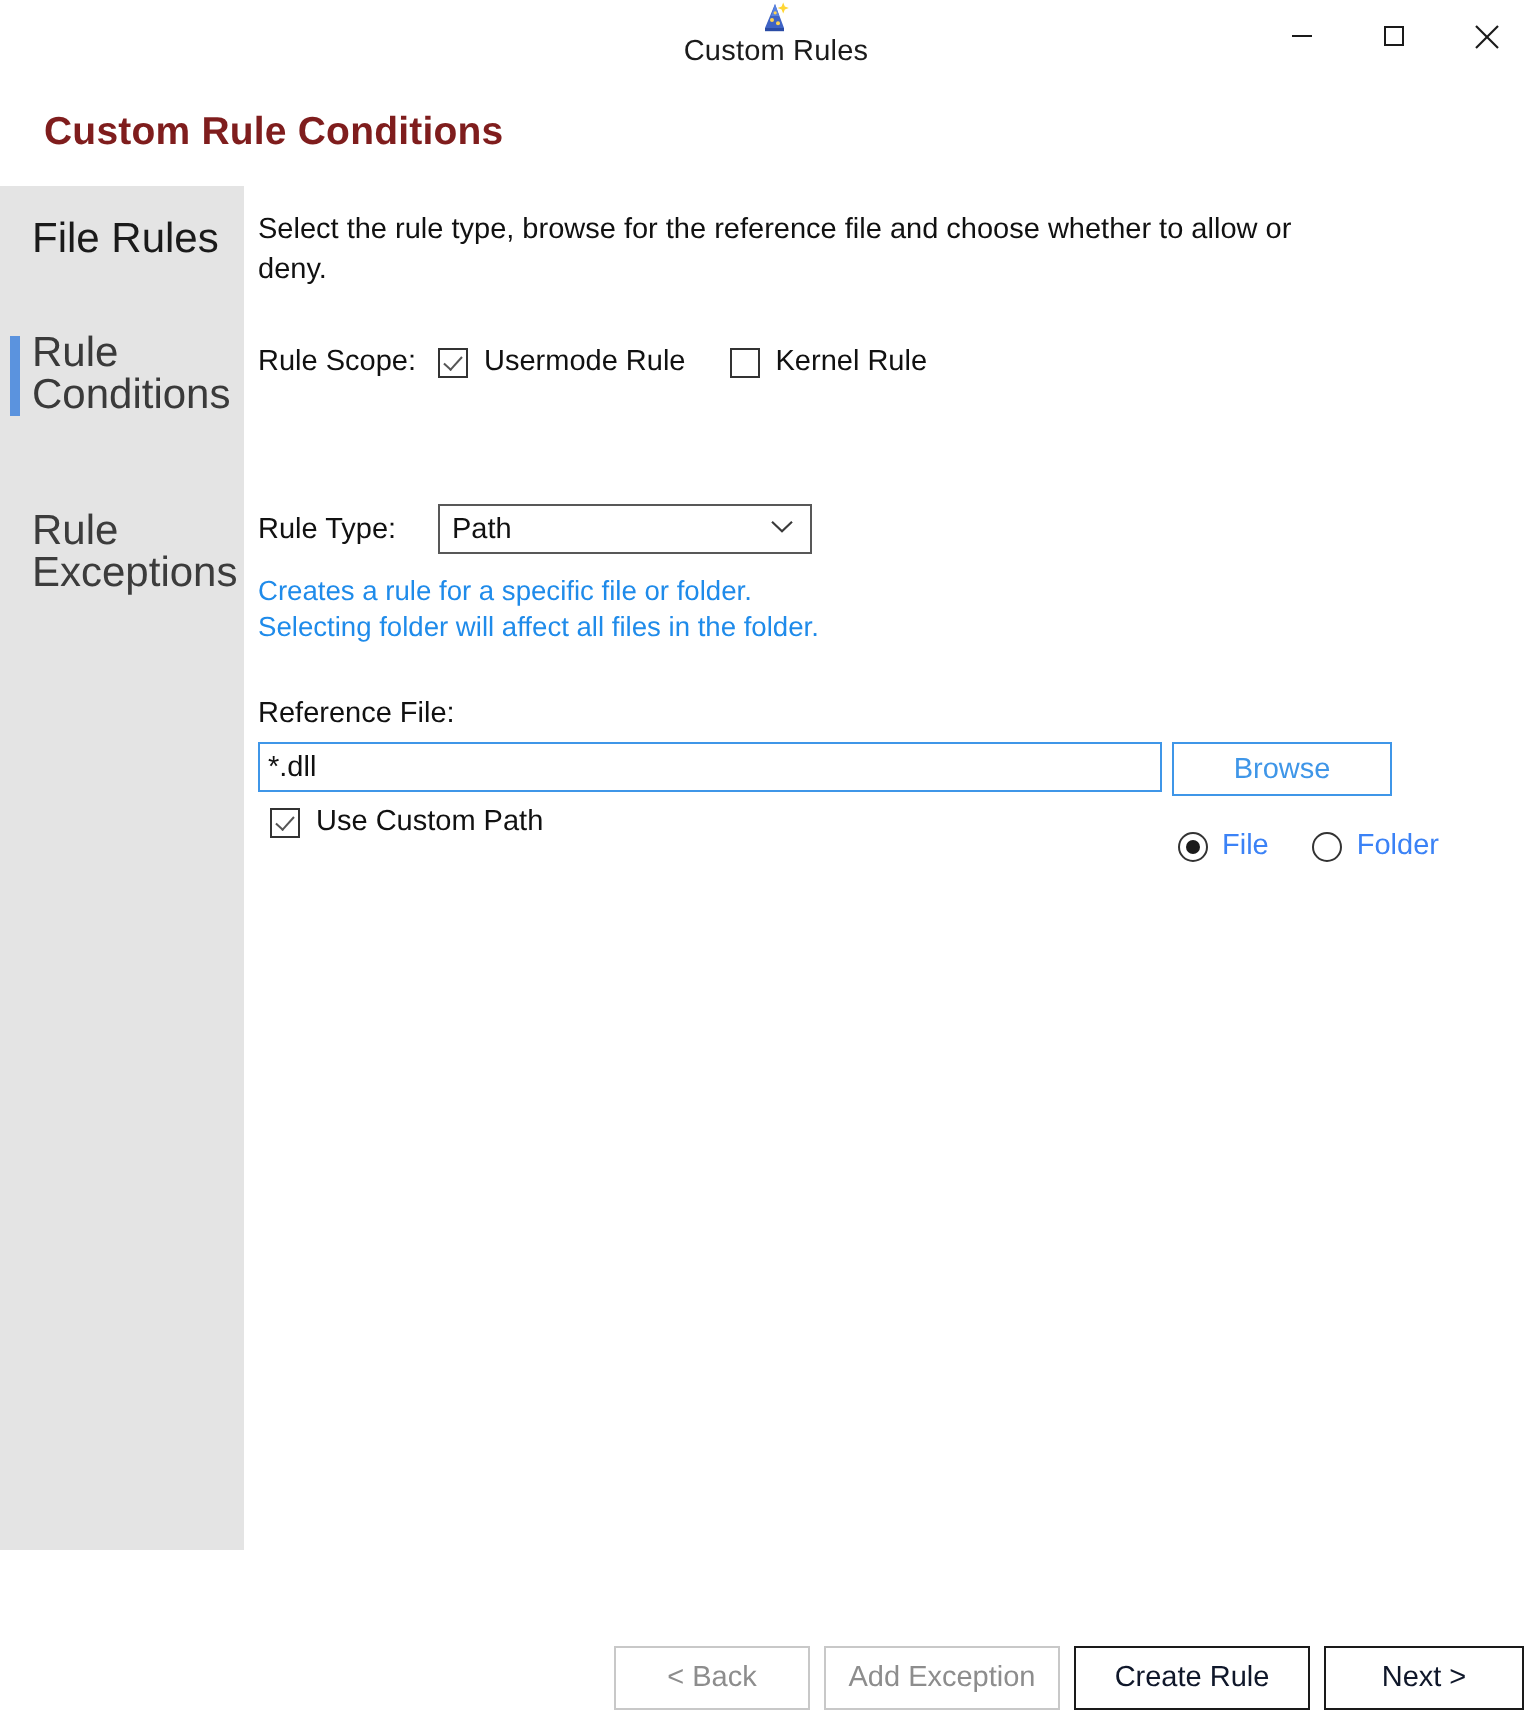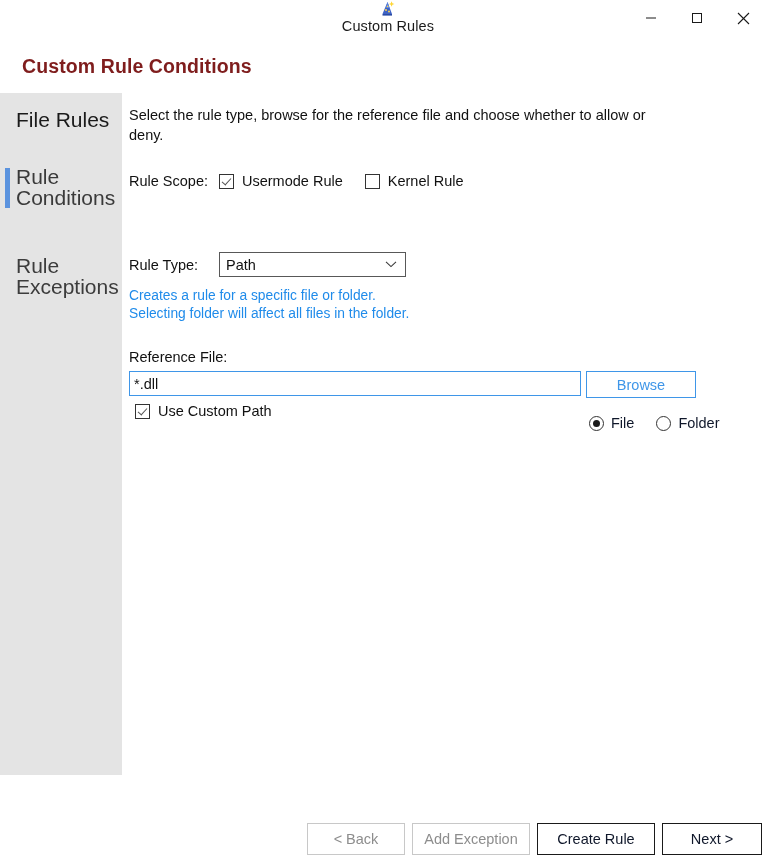--- a/index.html
+++ b/index.html
@@ -230,21 +230,21 @@
     font-size: 14.5px;
     color: #111111;
   }
   .filefolder-row {
     position: absolute;
     top: 310px;
     left: 460px;
     display: flex;
     align-items: center;
     font-size: 14.5px;
-    color: #0f172a;
+    color: #3b82f6;
   }
 
   
   .footer {
     position: absolute;
     left: 0;
     top: 823px;
     width: 766px;
     height: 32px;
     display: flex;

